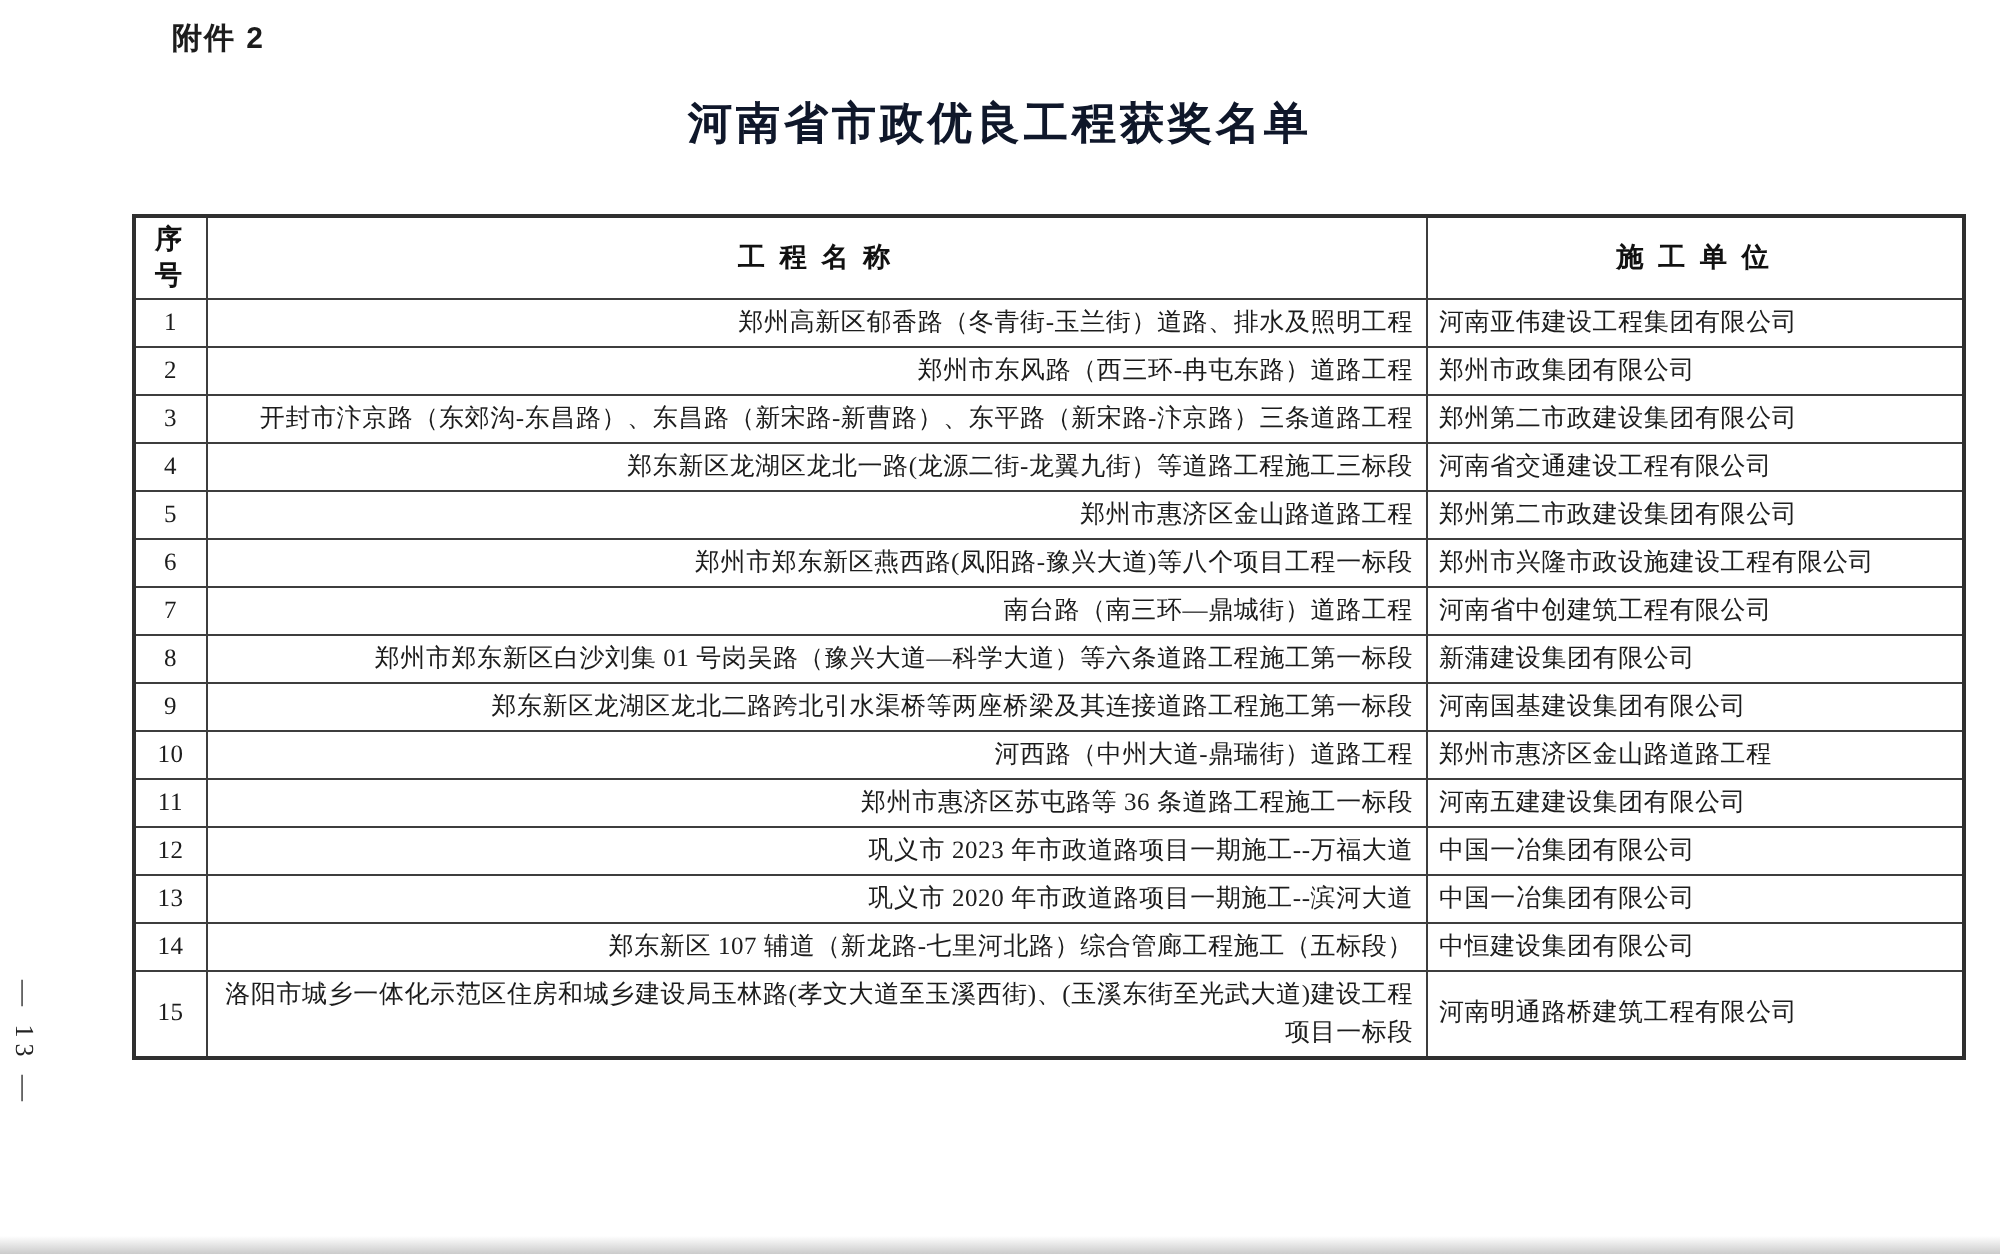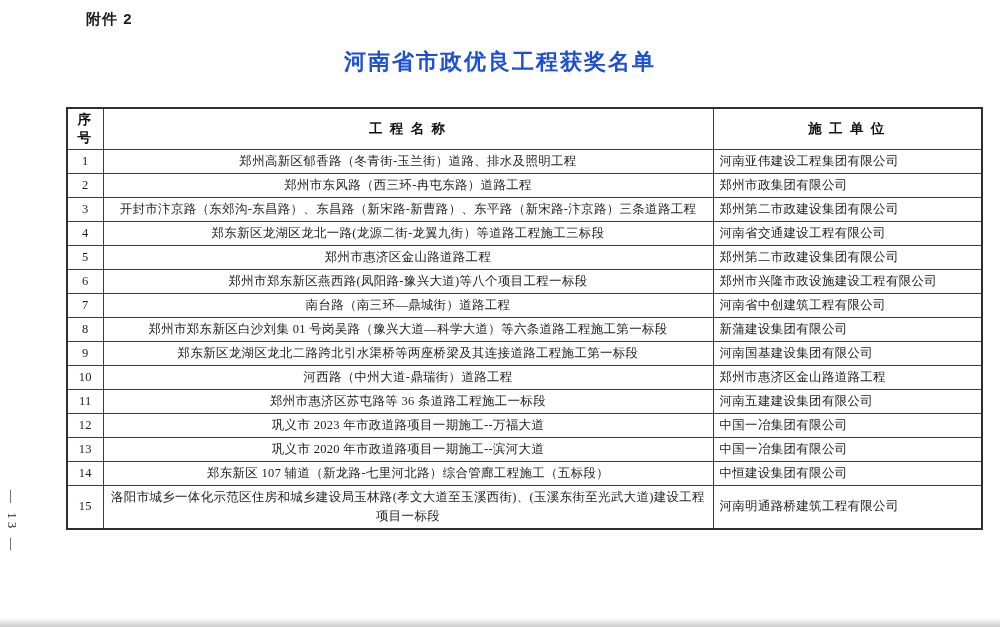--- a/index.html
+++ b/index.html
@@ -26,21 +26,21 @@
   .title {
     position: absolute;
     top: 47px;
     left: 0;
     width: 100%;
     text-align: center;
     font-family: "Liberation Sans", "DejaVu Sans", sans-serif;
     font-weight: bold;
     font-size: 22px;
     letter-spacing: 2px;
-    color: #1d4ed8;
+    color: #0f172a;
   }
   .page-num {
     position: absolute;
     left: 4px;
     top: 490px;
     writing-mode: vertical-rl;
     font-size: 13px;
     letter-spacing: 3px;
     color: #222;
   }
@@ -69,21 +69,21 @@
     color: #111;
   }
   table.awards td {
     font-size: 12.5px;
     height: 24px;
     padding: 2px 6px;
     line-height: 1.5;
     letter-spacing: 0.3px;
   }
   td.cell-no { text-align: center; padding: 2px 1px; }
-  td.cell-project { text-align: center; }
+  td.cell-project { text-align: right; }
   td.cell-unit { text-align: left; padding-left: 5px; padding-right: 3px; }
   .page-edge {
     position: absolute;
     left: 0; right: 0; bottom: 0;
     height: 9px;
     background: linear-gradient(to bottom, rgba(180,180,180,0), rgba(160,160,160,0.55));
   }
 </style>
 </head>
 <body>

